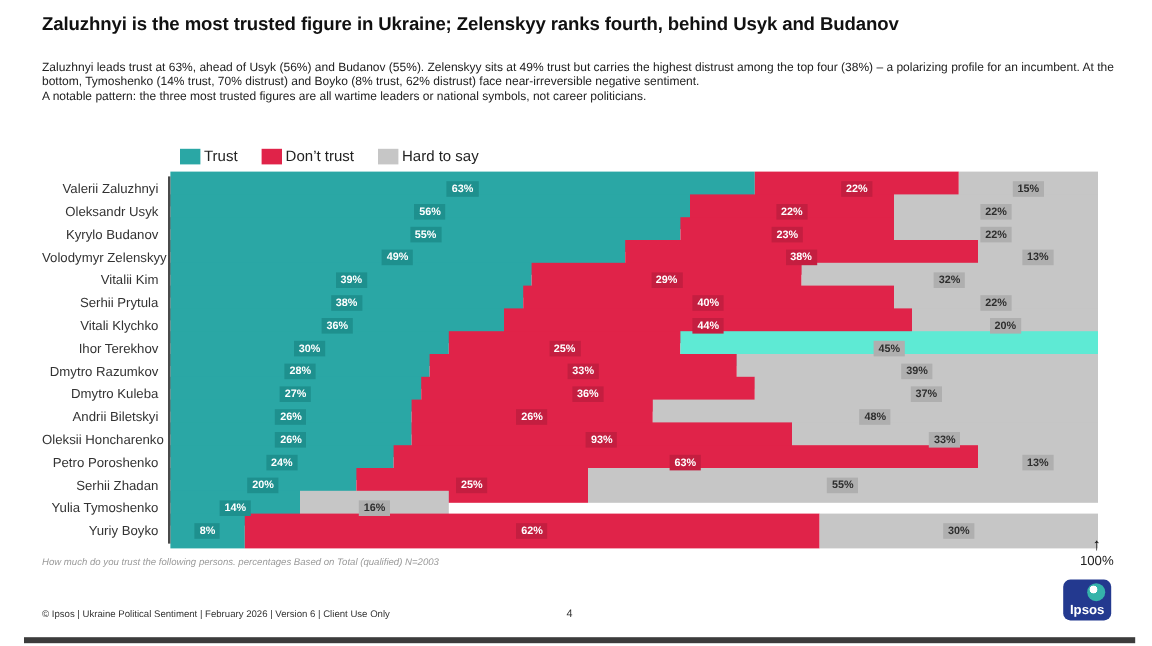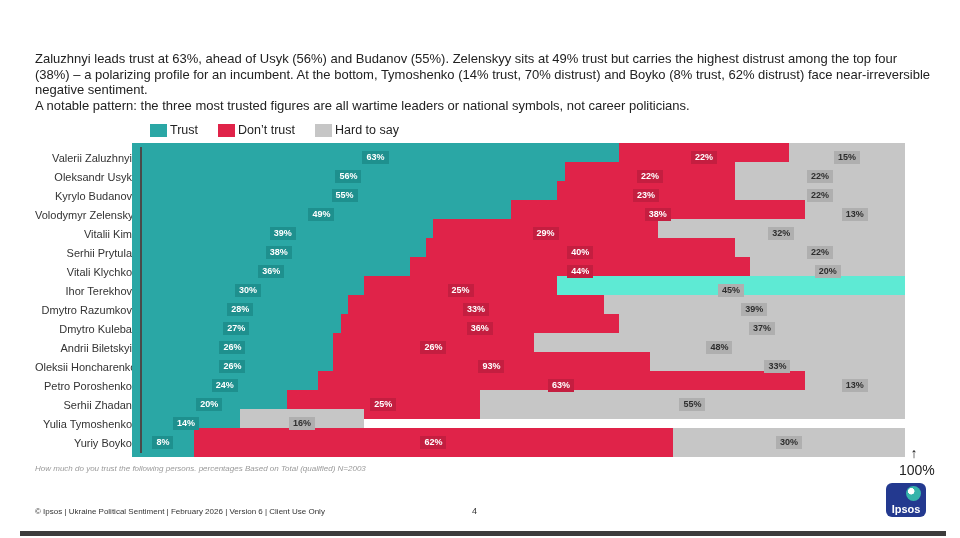--- a/index.html
+++ b/index.html
@@ -5,43 +5,43 @@
   html,body{margin:0;padding:0;background:#fff;}
   .slide{
     position:relative;width:960px;height:538px;background:#ffffff;overflow:hidden;
     font-family:"Liberation Sans",sans-serif;color:#1a1a1a;
   }
   .title{
     position:absolute;left:35px;top:12px;margin:0;
     font-size:15.5px;font-weight:bold;color:#111;letter-spacing:-0.1px;
   }
   .subtitle{position:absolute;left:35px;top:51px;width:900px;}
-  .subtitle p{margin:0;font-size:13px;line-height:1.2;color:#222;}
+  .subtitle p{margin:0;font-size:10px;line-height:1.2;color:#222;}
   .legend{position:absolute;left:150px;top:123px;display:flex;gap:20px;align-items:center;}
   .legend-item{display:flex;align-items:center;gap:3px;}
   .swatch{width:17px;height:13px;display:inline-block;}
   .legend-label{font-size:12.5px;color:#222;}
   .chart{position:absolute;left:35px;top:148px;}
   .chart::after{
     content:"";position:absolute;left:105px;top:-1px;bottom:-1px;width:2px;background:#4a4a4a;
   }
   .row{display:flex;align-items:center;height:19px;}
   .rowname{
-    width:97px;text-align:right;font-size:11px;color:#333;white-space:nowrap;
+    width:97px;padding-right:10px;text-align:right;font-size:11px;color:#333;white-space:nowrap;
   }
   .track{width:773px;height:29px;display:flex;}
   .seg{height:100%;display:flex;align-items:center;justify-content:center;overflow:visible;}
   .badge{
     font-size:9px;font-weight:bold;color:#fff;line-height:1;
     padding:2px 4px;white-space:nowrap;z-index:1;
   }
   .badge.dark{color:#2e2e2e;}
   .axis-end{position:absolute;left:899px;top:446px;width:30px;text-align:center;}
   .axis-end .arrow{font-size:14px;font-weight:bold;color:#111;line-height:1.1;}
-  .axis-end .axis-label{font-size:14px;color:#222;margin-top:1px;}
+  .axis-end .axis-label{font-size:11px;color:#222;margin-top:1px;}
   .footnote{
     position:absolute;left:35px;top:464px;font-size:8px;font-style:italic;color:#9a9a9a;
   }
   .footer{position:absolute;left:35px;top:507px;font-size:8px;color:#333;}
   .pagenum{position:absolute;left:472px;top:506px;font-size:9px;color:#333;}
   .logo{
     position:absolute;left:886px;top:483px;width:40px;height:34px;
     background:#23398f;border-radius:6px;
   }
   .logo-dot{
@@ -54,20 +54,21 @@
   }
   .bottom-bar{
     position:absolute;left:20px;right:14px;bottom:2px;height:5px;background:#3c3c3c;
   }
 </style>
 </head>
 <body>
 
 <div class="slide">
 
+  <h1 class="title">Zaluzhnyi is the most trusted figure in Ukraine; Zelenskyy ranks fourth, behind Usyk and Budanov</h1>
 
   <div class="subtitle">
     <p>Zaluzhnyi leads trust at 63%, ahead of Usyk (56%) and Budanov (55%). Zelenskyy sits at 49% trust but carries the highest distrust among the top four (38%) – a polarizing profile for an incumbent. At the bottom, Tymoshenko (14% trust, 70% distrust) and Boyko (8% trust, 62% distrust) face near-irreversible negative sentiment.</p>
     <p>A notable pattern: the three most trusted figures are all wartime leaders or national symbols, not career politicians.</p>
   </div>
 
   <div class="legend" id="legend">
       <div class="legend-item">
         <span class="swatch" style="background: rgb(42, 167, 165);"></span>
         <span class="legend-label">Trust</span>

